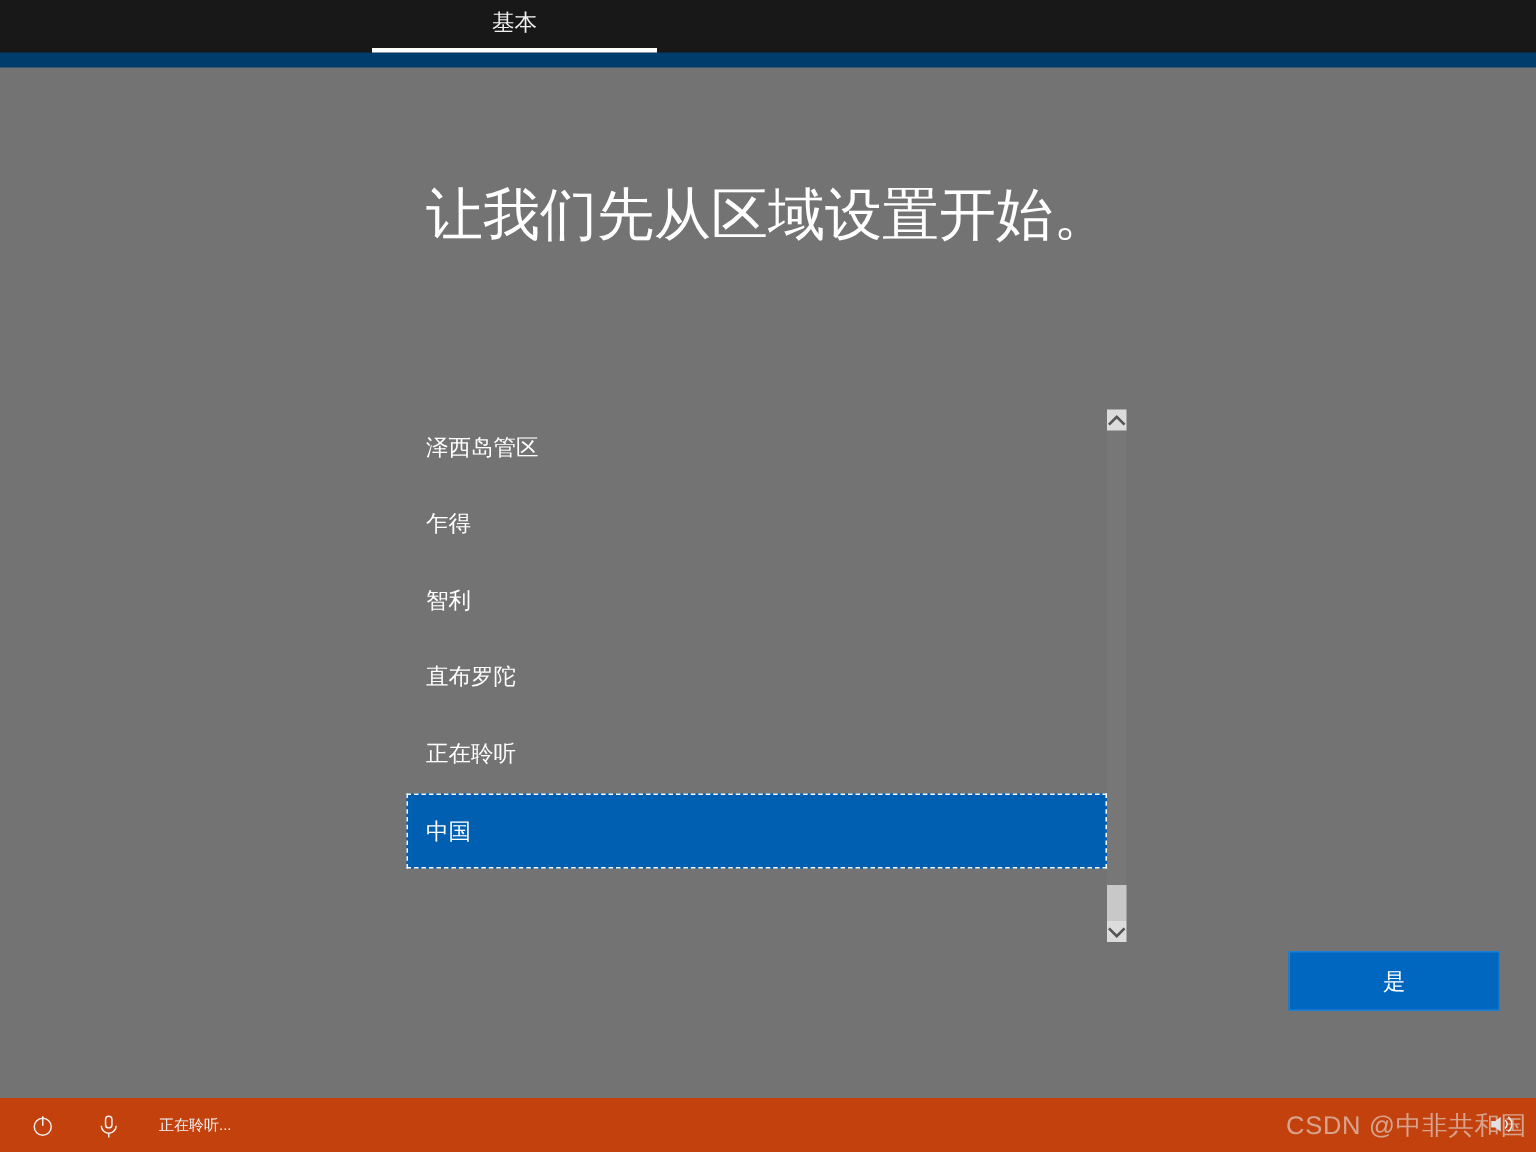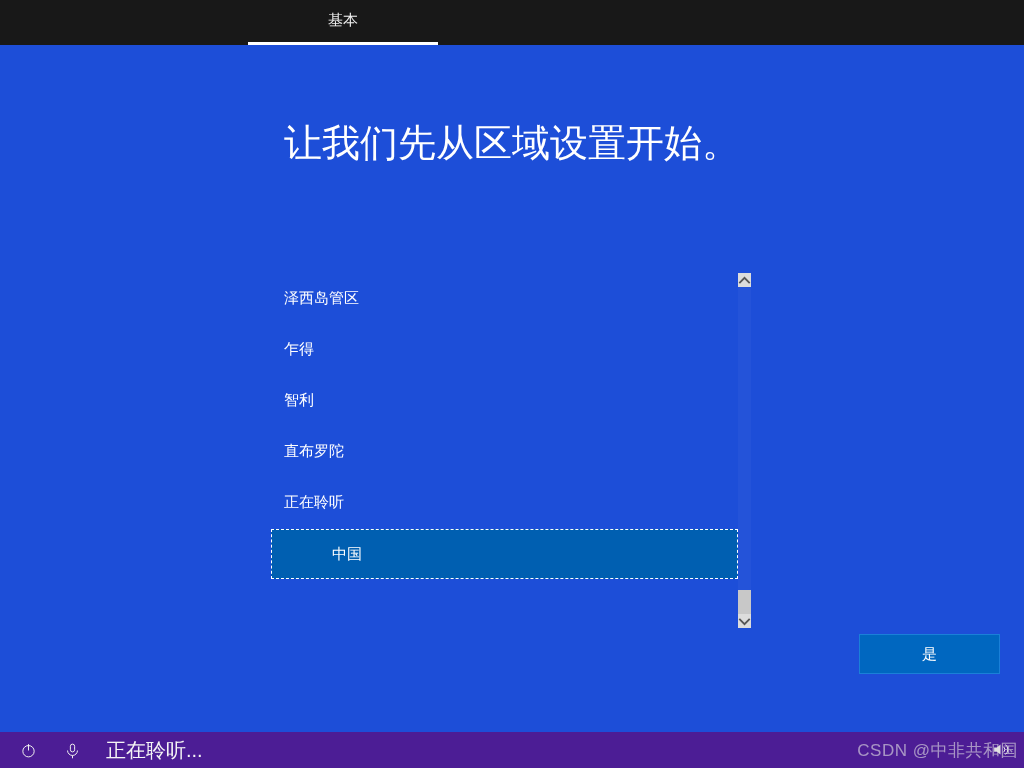--- a/index.html
+++ b/index.html
@@ -3,72 +3,72 @@
   <meta charset="utf-8">
   <style>
     * { margin: 0; padding: 0; box-sizing: border-box; }
     html, body {
       width: 1024px; height: 768px;
       font-family: "Microsoft YaHei", "Segoe UI", sans-serif;
       background: #003c6c; color: #fff; overflow: hidden;
       position: relative;
     }
     .titlebar {
-      height: 45px; background: #181818;
+      height: 35px; background: #181818;
       display: flex; align-items: stretch;
     }
     .tabwrap { margin-left: 248px; display: flex; align-items: stretch; }
     .tab {
       width: 190px; display: flex; align-items: center; justify-content: center;
       font-size: 15px; color:#f0f0f0;
       border-bottom: 3px solid #fff; padding-bottom:2px;
     }
     .content {
       position: absolute; top:45px; left:0; right:0; bottom:36px;
-      background: #1d4ed8;
+      background: #737373;
     }
     .heading {
       position: absolute; top: 73px; left:0; right:0;
       text-align: center; font-size: 38px; font-weight: 400; letter-spacing: 0px;
     }
     .listarea {
       position:absolute; left:271px; top:228px; width:480px; height:355px;
     }
     .scrollitems { width:467px; }
     .region-item {
       height:51px; display:flex; align-items:center;
       font-size:15px; color:#fff; padding-left:12px;
       border:1px solid transparent;
     }
     .region-item.short { height:43px; }
     .region-item.selected {
       background:#005fb1; border:1px dashed #ffffff; height:50px; margin-top:1px;
     }
-    .region-item.selected span { font-weight:400;margin-left:48px; }
+    .region-item.selected span { font-weight:400; }
     .scrollbar {
       position:absolute; right:0; top:0; width:13px; height:100%;
       background:rgba(255,255,255,0.03);
     }
     .sb-btn {
       position:absolute; left:0; width:13px; height:14px;
       background:#dcdcdc; display:flex; align-items:center; justify-content:center;
       color:#555; font-size:9px; line-height:1;
     }
     .sb-up{top:0;} .sb-down{bottom:0;}
     .sb-thumb { position:absolute; left:0; width:13px; top:317px; height:24px; background:#c8c8c8; }
     .yes-btn {
       position:absolute; right:24px; bottom:58px;
       width:141px; height:40px; background:#0067c0; color:#fff;
       display:flex; align-items:center; justify-content:center;
       font-size:15px; border:1px solid #1a80d8;
     }
     .bottombar {
       position:absolute; left:0; right:0; bottom:0; height:36px;
-      background:#4c1d95; display:flex; align-items:center;
-      padding-left:18px; gap:24px; color:#f5f5f5; font-size:20px;
+      background:#c2410c; display:flex; align-items:center;
+      padding-left:18px; gap:24px; color:#f5f5f5; font-size:10px;
     }
     .ico { width:20px; height:20px; display:flex; align-items:center; justify-content:center; }
     .ico svg { width:17px; height:17px; stroke:#f0f0f0; fill:none; stroke-width:1.4; }
     .watermark {
       position:absolute; right:6px; bottom:6px;
       font-size:17px; color:rgba(228,228,228,0.6); font-weight:300;
       letter-spacing:0.5px;
     }
     .speaker-icn { position:absolute; right:14px; bottom:9px; }
   </style>

